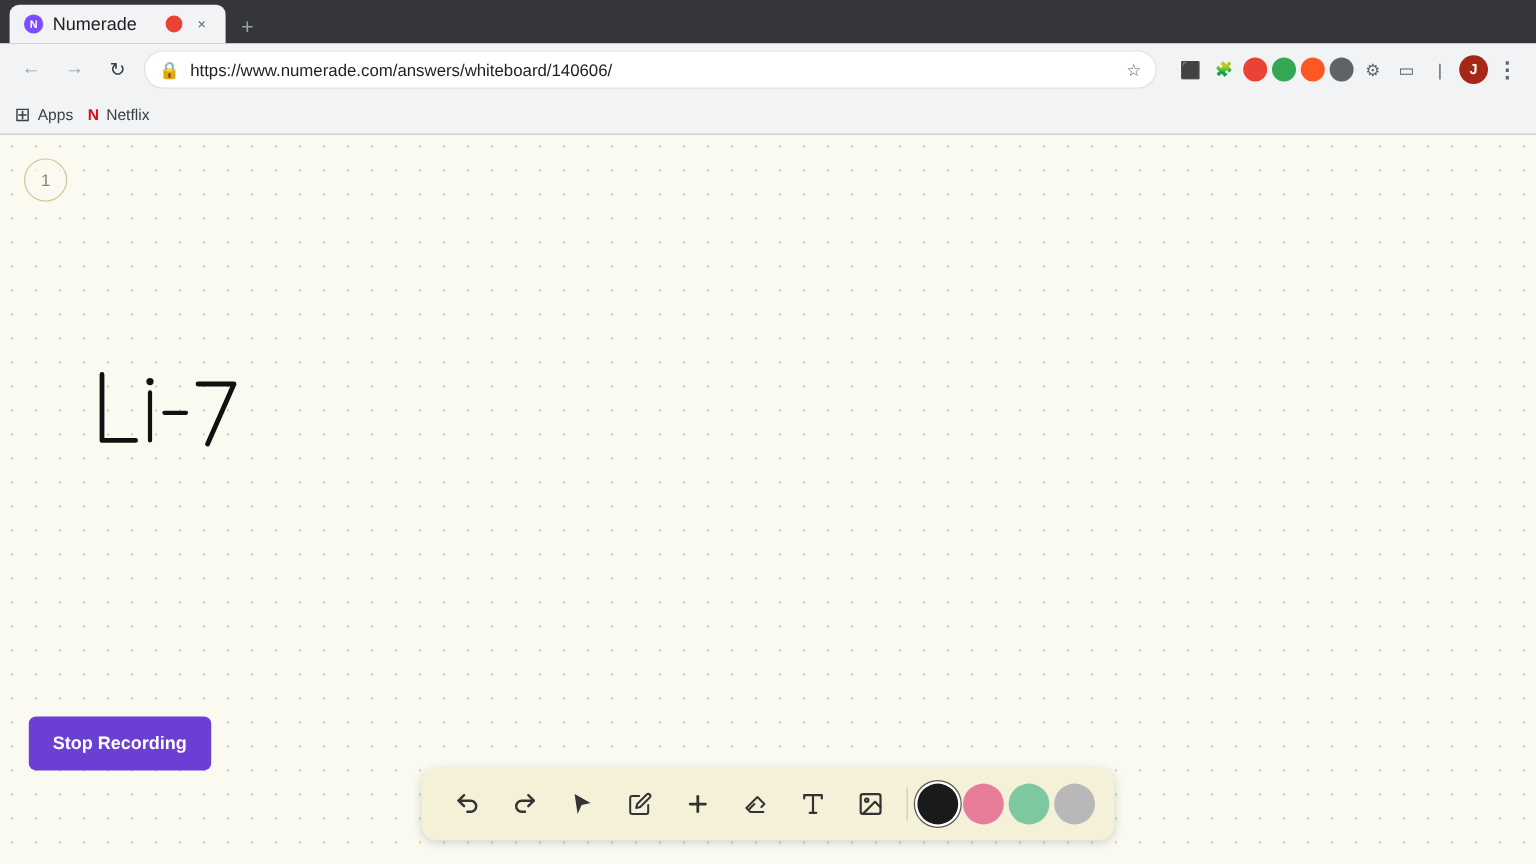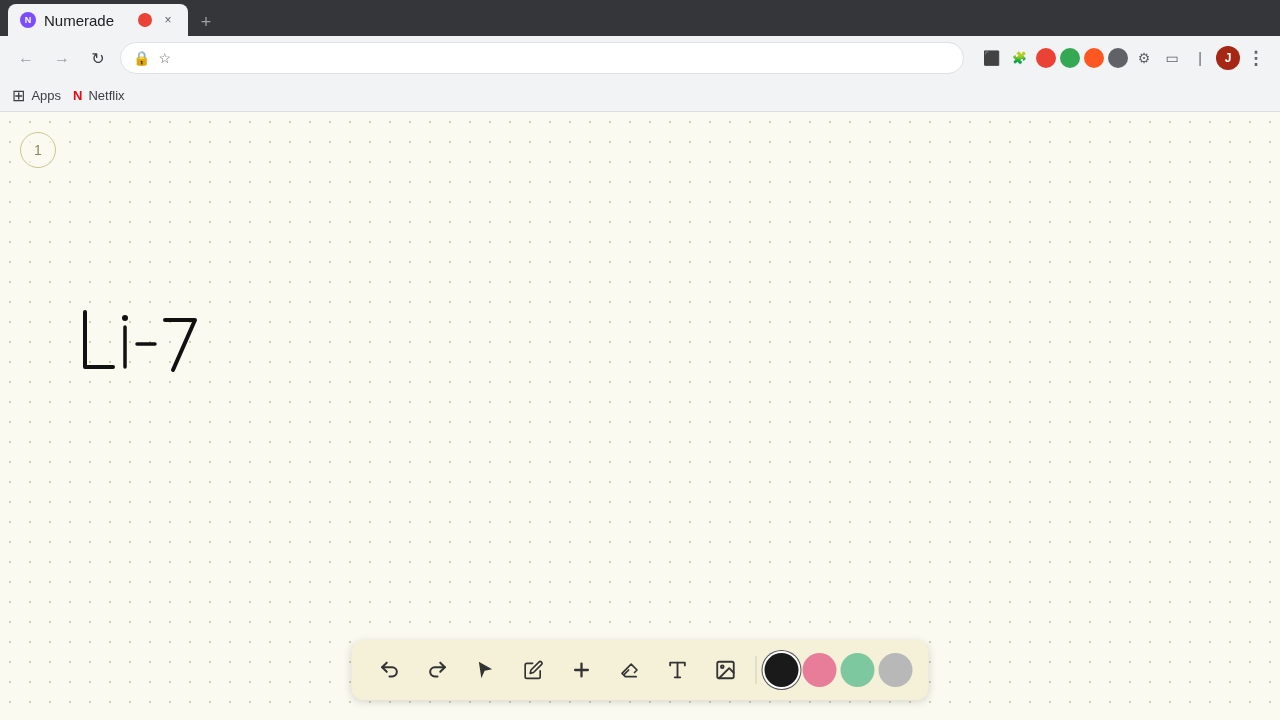--- a/index.html
+++ b/index.html
@@ -240,20 +240,21 @@
     </div>
     <div class="new-tab-btn">+</div>
   </div>
 
   <div class="nav-bar">
     <div class="nav-btn disabled">←</div>
     <div class="nav-btn disabled">→</div>
     <div class="nav-btn">↻</div>
     <div class="address-bar">
       <span class="address-icon">🔒</span>
+      <span class="address-text">https://www.numerade.com/answers/whiteboard/140606/</span>
       <span class="address-icon">☆</span>
     </div>
     <div class="nav-right">
       <div class="nav-right-icon">⬛</div>
       <div class="nav-right-icon" style="font-size:12px;">🧩</div>
       <div class="ext-icon" style="background:#ea4335;border-radius:50%;width:20px;height:20px;"></div>
       <div class="ext-icon" style="background:#34a853;border-radius:50%;width:20px;height:20px;"></div>
       <div class="ext-icon" style="background:#ff5722;border-radius:50%;width:20px;height:20px;"></div>
       <div class="ext-icon" style="background:#5f6368;border-radius:50%;width:20px;height:20px;"></div>
       <div class="nav-right-icon">⚙</div>
@@ -289,20 +290,21 @@
         <path d="M50 25 L50 65" stroke="#111" stroke-width="3.5" fill="none" stroke-linecap="round"></path>
 
         <circle cx="50" cy="16" r="3" fill="#111"></circle>
 
         <path d="M62 42 L80 42" stroke="#111" stroke-width="3.5" fill="none" stroke-linecap="round"></path>
 
         <path d="M90 18 L120 18 L98 68" stroke="#111" stroke-width="4" fill="none" stroke-linecap="round" stroke-linejoin="round"></path>
       </svg>
     </div>
 
+    <button class="stop-recording-btn">Stop Recording</button>
 
     <div class="toolbar">
       <button class="toolbar-btn" title="Undo">
         <svg width="22" height="22" viewBox="0 0 24 24" fill="none" stroke="#333" stroke-width="2.2" stroke-linecap="round" stroke-linejoin="round">
             <path d="M9 14L4 9l5-5"></path>
             <path d="M4 9h11a5 5 0 0 1 0 10h-3"></path>
           </svg>
       </button>
       <button class="toolbar-btn" title="Redo">
         <svg width="22" height="22" viewBox="0 0 24 24" fill="none" stroke="#333" stroke-width="2.2" stroke-linecap="round" stroke-linejoin="round">

